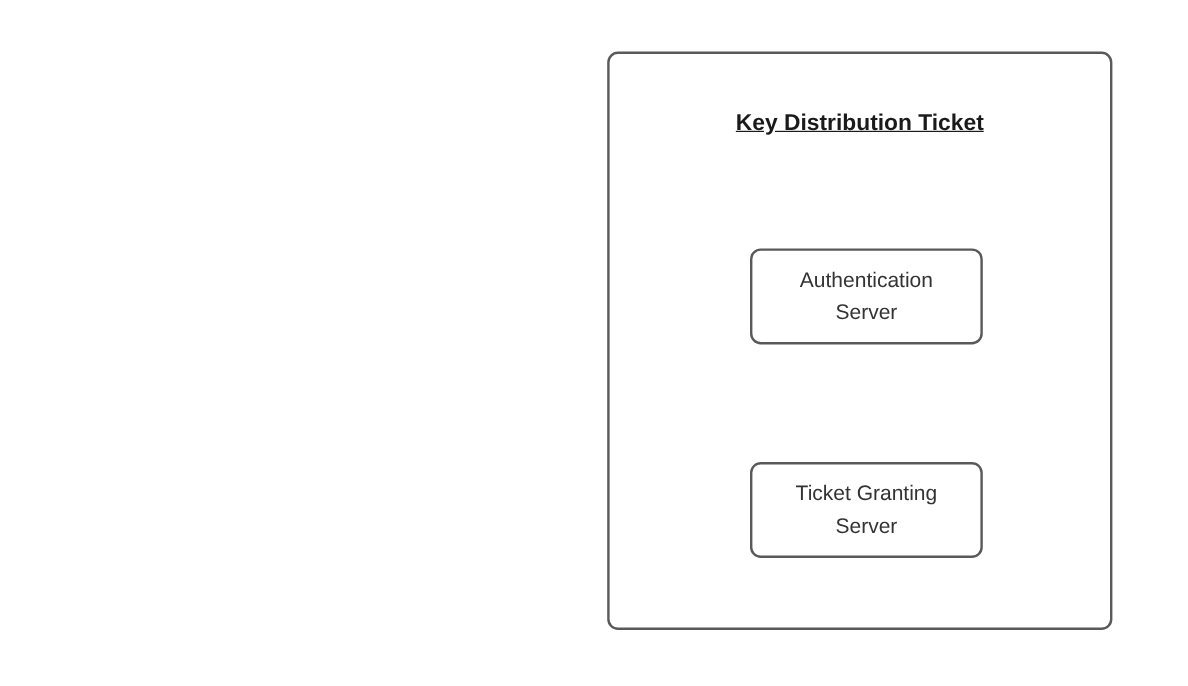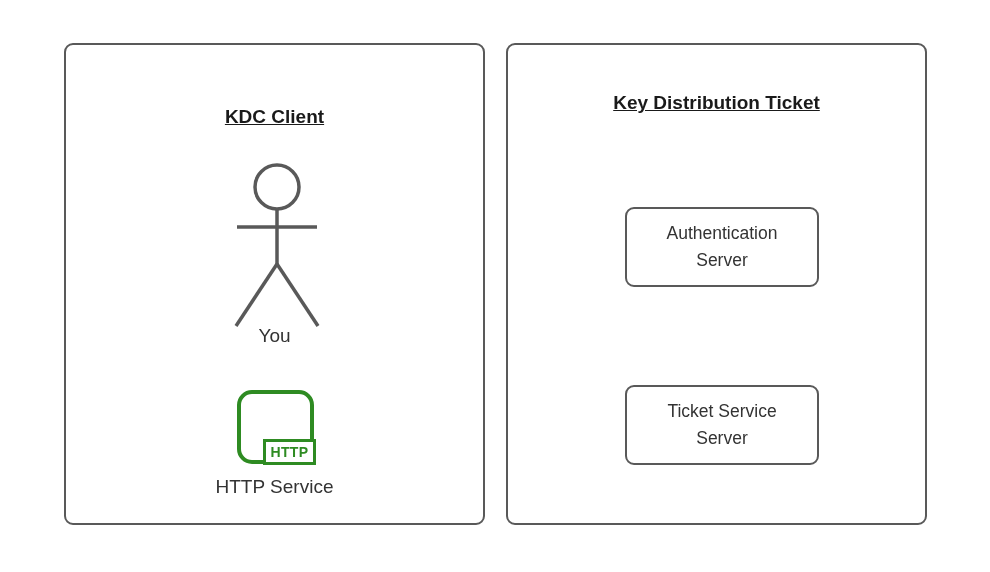--- a/index.html
+++ b/index.html
@@ -62,48 +62,28 @@
   .node-label {
     font-size: 17.5px; color: #333333; line-height: 27px;
     max-width: 160px; display: inline-block;
   }
 </style>
 </head>
 <body>
 
 <div class="canvas">
 
-  <div class="panel panel-left">
-    <div class="panel-title">
-      <span>KDC Client</span>
-    </div>
-
-    <svg class="actor-svg" width="130" height="172" viewBox="0 0 130 172">
-      <circle cx="65" cy="27" r="22" fill="#ffffff" stroke="#595959" stroke-width="3.5"></circle>
-      <line x1="65" y1="49" x2="65" y2="104" stroke="#595959" stroke-width="3.5"></line>
-      <line x1="25" y1="67" x2="105" y2="67" stroke="#595959" stroke-width="3.5"></line>
-      <line x1="65" y1="104" x2="24" y2="166" stroke="#595959" stroke-width="3.5"></line>
-      <line x1="65" y1="104" x2="106" y2="166" stroke="#595959" stroke-width="3.5"></line>
-    </svg>
-    <div class="actor-label">You</div>
-
-    <div class="http-icon">
-      <div class="http-square"></div>
-      <div class="http-badge">HTTP</div>
-    </div>
-    <div class="service-label">HTTP Service</div>
-  </div>
 
   <div class="panel panel-right">
     <div class="panel-title">
       <span>Key Distribution Ticket</span>
     </div>
 
     <div class="node node-auth">
       <span class="node-label">Authentication Server</span>
     </div>
 
     <div class="node node-tgs">
-      <span class="node-label">Ticket Service Server</span>
+      <span class="node-label">Ticket Granting Server</span>
     </div>
   </div>
 
 </div>
 
 </body></html>

